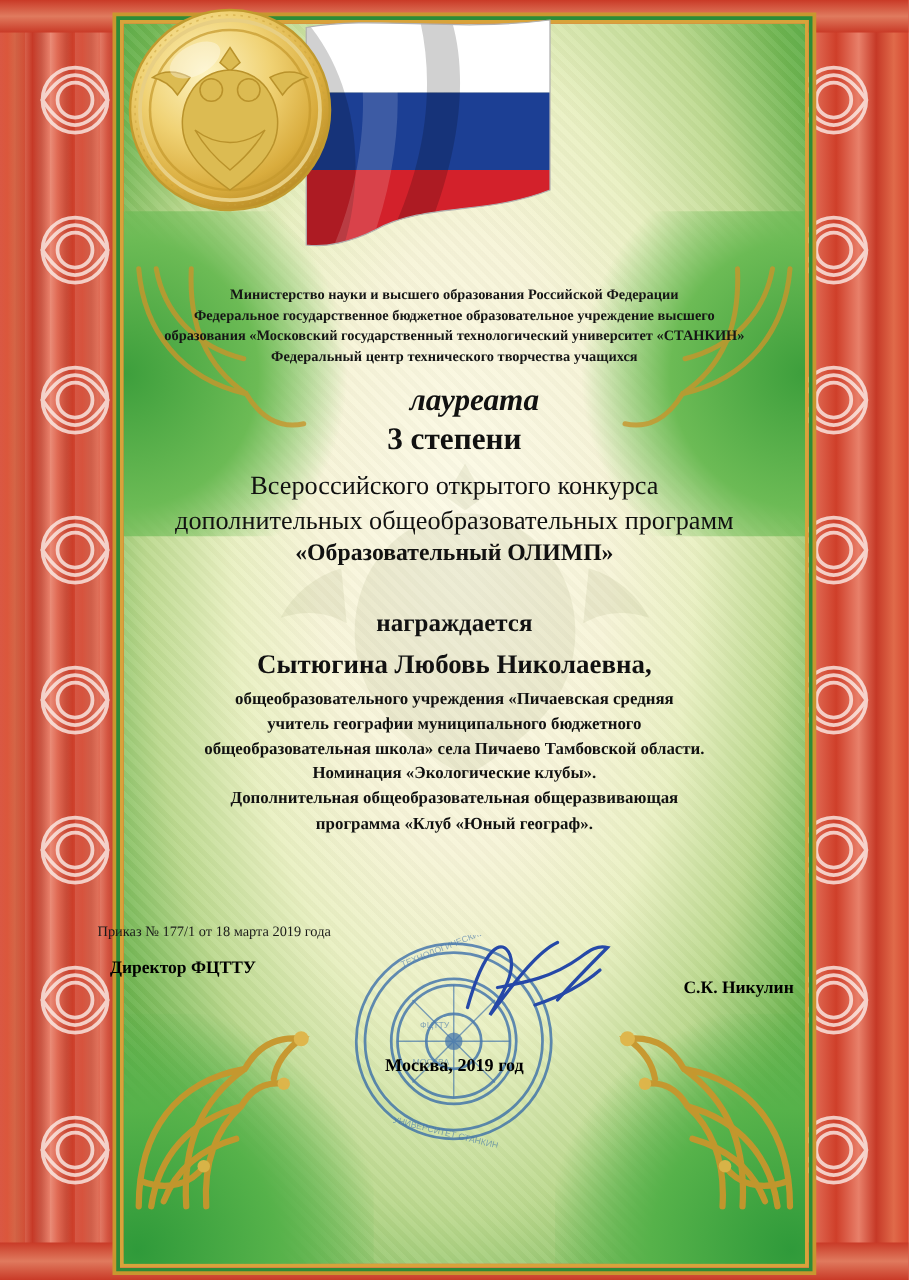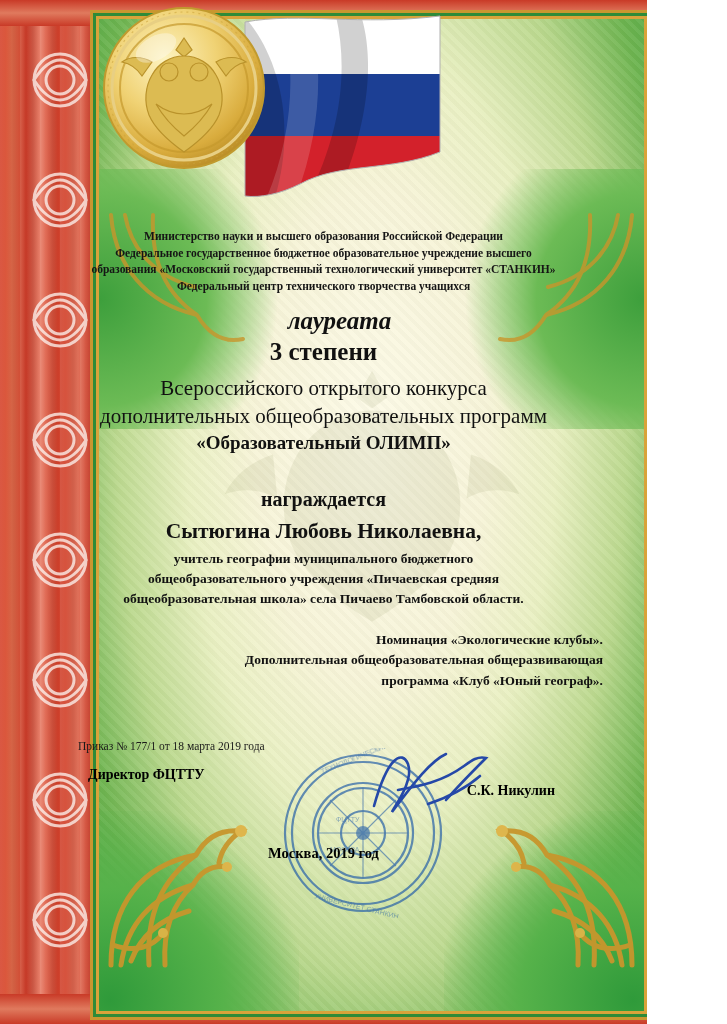--- a/index.html
+++ b/index.html
@@ -2,21 +2,21 @@
 <html><head>
 <meta charset="utf-8">
 <style>
   html, body {
     margin: 0;
     padding: 0;
     background: #ffffff;
   }
   .page {
     position: relative;
-    width: 647px;
+    width: 727px;
     height: 1024px;
     overflow: hidden;
     font-family: "Liberation Serif", serif;
     background: #ffffff;
   }
 
   
   .frame-outer {
     position: absolute;
     inset: 0;
@@ -202,26 +202,24 @@
     font-weight: bold;
   }
   .position {
     margin-top: 5px;
     font-size: 13.5px;
     font-weight: bold;
     line-height: 1.45;
     padding: 0 48px;
   }
   .nomination {
-    margin-top: 22px;
     font-size: 13.5px;
     font-weight: bold;
     line-height: 1.5;
     padding: 0 44px;
-    text-align: right;
   }
 
   
   .order-line {
     position: absolute;
     left: 78px;
     top: 740px;
     font-size: 11.5px;
     z-index: 7;
     color: #1a1a1a;
@@ -486,22 +484,22 @@
     <div class="contest">
       <div>Всероссийского открытого конкурса</div>
       <div>дополнительных общеобразовательных программ</div>
     </div>
     <div class="program-name">«Образовательный ОЛИМП»</div>
 
     <div class="awarded">награждается</div>
     <div class="recipient">Сытюгина Любовь Николаевна,</div>
 
     <div class="position">
+      <div>общеобразовательного учреждения «Пичаевская средняя</div>
       <div>учитель географии муниципального бюджетного</div>
-      <div>общеобразовательного учреждения «Пичаевская средняя</div>
       <div>общеобразовательная школа» села Пичаево Тамбовской области.</div>
     </div>
 
     <div class="nomination">
       <div>Номинация «Экологические клубы».</div>
       <div>Дополнительная общеобразовательная  общеразвивающая</div>
       <div>программа «Клуб «Юный географ».</div>
     </div>
   </div>
 

